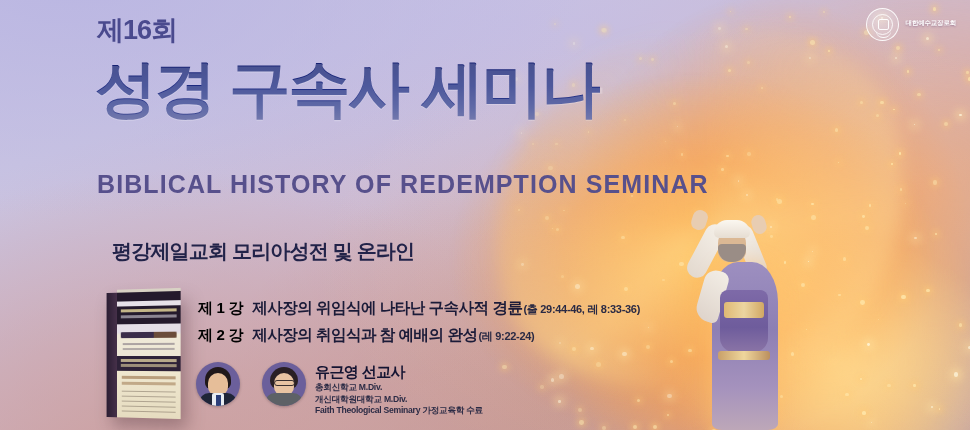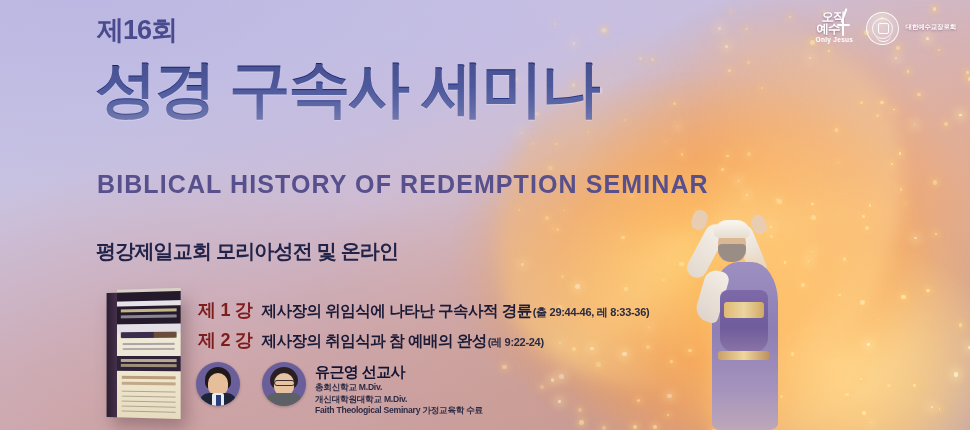--- a/index.html
+++ b/index.html
@@ -109,26 +109,26 @@
     background:linear-gradient(180deg,#141f6e 0%,#1c2a80 45%,#33408f 80%,#4b5396 100%);
     -webkit-background-clip:text;background-clip:text;color:transparent;
     text-shadow:0 1px 0 rgba(255,255,255,.22);}
   .sub-en{position:absolute;left:49px;top:170px;
     font-size:25px;font-weight:800;letter-spacing:1.1px;
     color:#57508c;white-space:nowrap;
     transform:scaleX(1.0);}
   .dt-line{position:absolute;left:48px;top:205px;white-space:nowrap;line-height:1;}
   .dt-main{font-size:24px;font-weight:800;color:#1d1f46;letter-spacing:-.6px;}
   .dt-note{font-size:19px;font-weight:600;color:#2b2b52;letter-spacing:-.6px;}
-  .place{position:absolute;left:48px;top:238px;font-size:20px;font-weight:700;
+  .place{position:absolute;left:64px;top:238px;font-size:20px;font-weight:700;
     color:#222349;letter-spacing:-.8px;white-space:nowrap;}
   
   .lectures{position:absolute;left:150px;top:298px;}
   .lec{display:flex;align-items:baseline;white-space:nowrap;margin-bottom:6px;}
-  .lec-no{font-size:18px;font-weight:800;color:#7f1d1d;margin-right:9px;letter-spacing:-.3px;}
+  .lec-no{font-size:15px;font-weight:800;color:#000000;margin-right:9px;letter-spacing:-.3px;}
   .lec-t{font-size:15.5px;font-weight:700;color:#1b1b38;letter-spacing:-.5px;}
   .lec-ref{font-size:11px;font-weight:600;color:#2a2a44;letter-spacing:-.3px;margin-left:1px;}
   
   .speakers{position:absolute;left:148px;top:362px;display:flex;gap:22px;}
   .spk{display:flex;align-items:flex-start;gap:9px;}
   .ava{width:44px;height:44px;border-radius:50%;flex:0 0 44px;position:relative;overflow:hidden;
     background:#6b5f9b;box-shadow:0 1px 3px rgba(0,0,0,.25);}
   .ava .hair{position:absolute;left:9px;top:5px;width:26px;height:22px;
     background:#20181a;border-radius:13px 13px 6px 6px;}
   .ava .face{position:absolute;left:12px;top:11px;width:20px;height:23px;
@@ -373,28 +373,20 @@
     <div class="pr-tunic-l"></div>
     <div class="pr-ephod"></div>
     <div class="pr-gold"></div>
     <div class="pr-belt"></div>
     <div class="pr-head"></div>
     <div class="pr-beard"></div>
     <div class="pr-turban"></div>
   </div>
 
   <div class="logos">
-    <div class="oj">
-      <span class="oj-k1">오직</span>
-      <span class="oj-k2">예수</span>
-      <span class="oj-slash"></span>
-      <span class="oj-cross-v"></span>
-      <span class="oj-cross-h"></span>
-      <span class="oj-en">Only Jesus</span>
-    </div>
     <div class="emb">
       <span class="emb-c"></span>
       <span class="emb-b"></span>
     </div>
     <div class="ch-txt">
       <span class="ch-small">대한예수교장로회</span>
     </div>
   </div>
 
   <div class="content">

